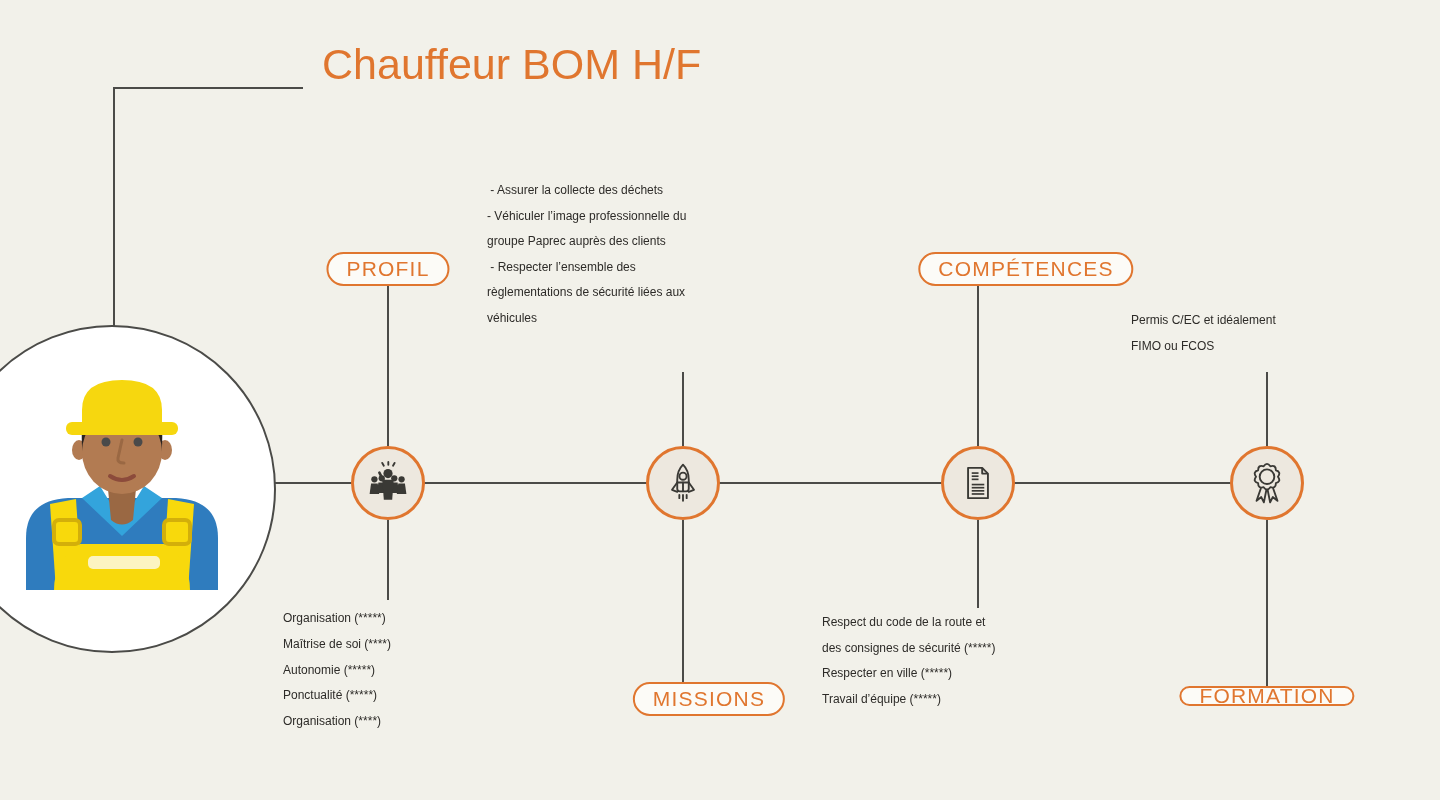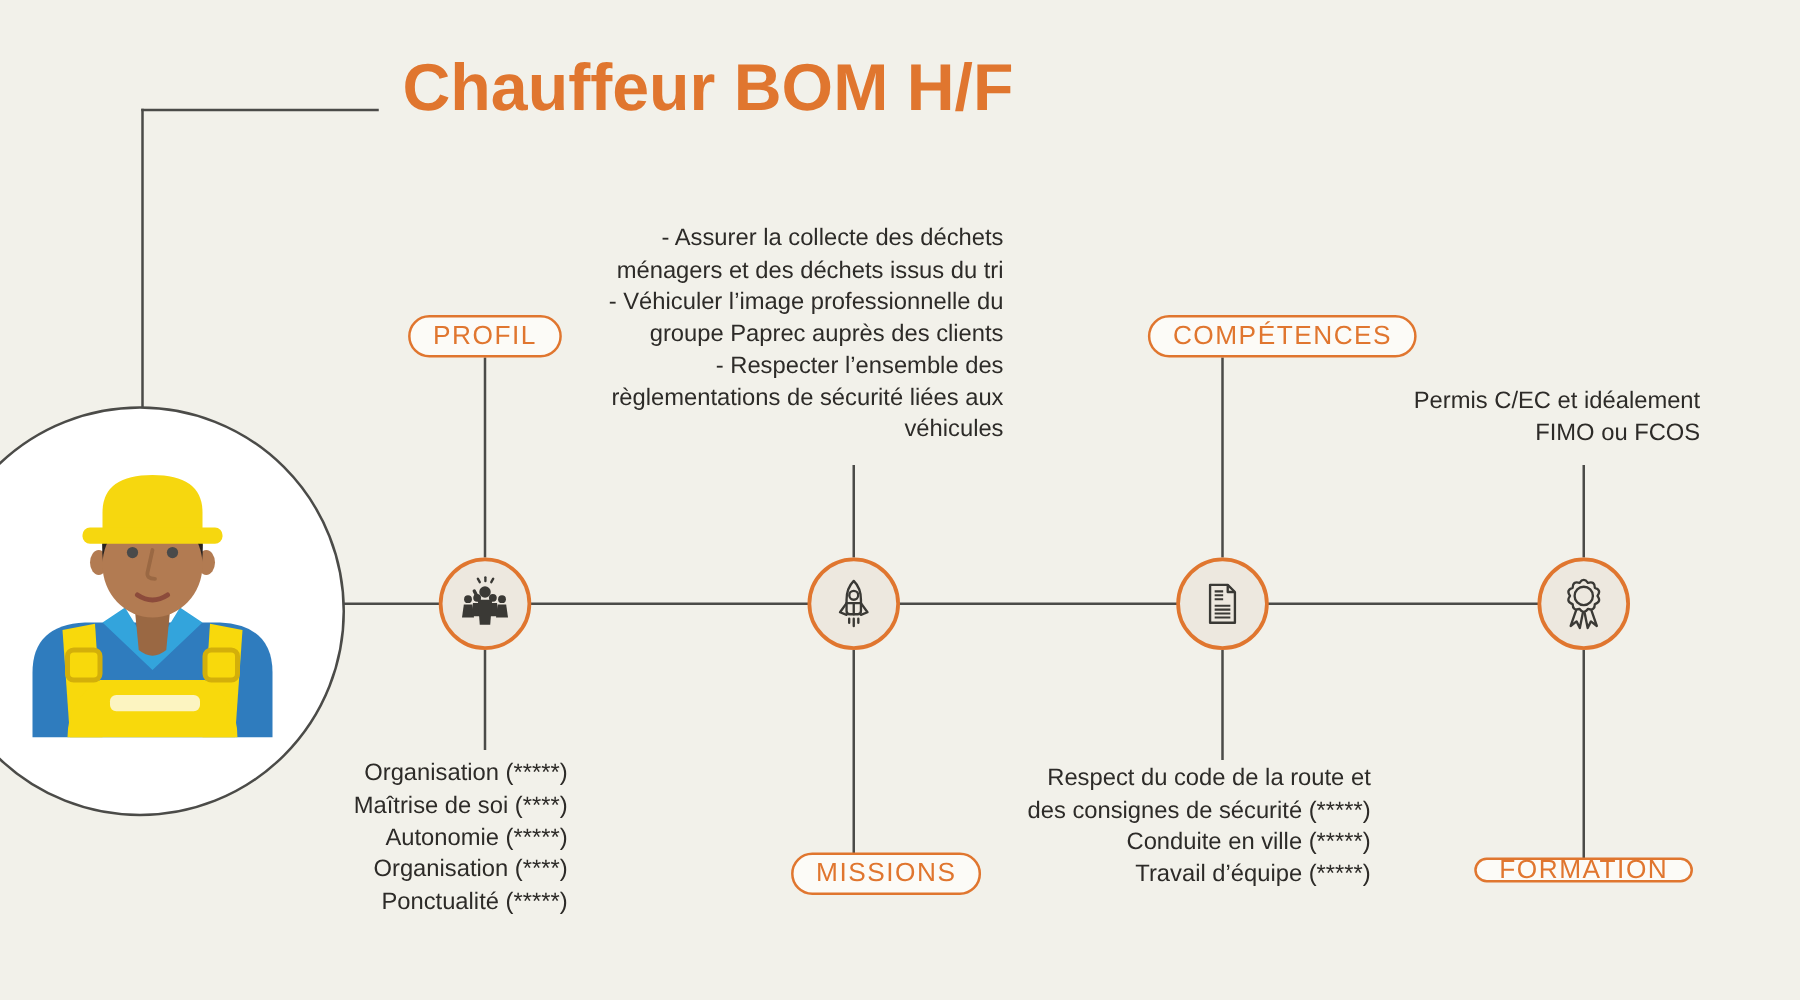--- a/index.html
+++ b/index.html
@@ -1,28 +1,28 @@
 <!DOCTYPE html>
 <html style="--accent: #E0762F; --background: #F2F1EA; --line: #4B4B48; --text: #2D2B28; --icon: #3A3935; --iconbg: #EDE8DF; --badgebg: #FCFBF7;"><head>
 <meta charset="utf-8">
 <style>
   html,body{margin:0;padding:0;background:#F2F1EA;}
   .stage{position:relative;width:1440px;height:800px;overflow:hidden;
          background:var(--background);font-family:"Liberation Sans",sans-serif;}
-  .title{position:absolute;left:322px;top:40px;margin:0;font-size:53px;font-weight:700;
+  .title{position:absolute;left:322px;top:40px;margin:0;font-size:43px;font-weight:400;
          color:var(--accent);letter-spacing:0;}
   .line{position:absolute;background:var(--line);}
   .badge{position:absolute;transform:translateX(-50%);box-sizing:border-box;height:34px;
          display:flex;align-items:center;justify-content:center;padding:0 18px;
          border:2px solid var(--accent);border-radius:19px;background:var(--badgebg);
          color:var(--accent);font-size:21px;letter-spacing:1.2px;white-space:nowrap;}
   .node{position:absolute;top:446px;width:74px;height:74px;box-sizing:border-box;
         border:3px solid var(--accent);border-radius:50%;background:var(--iconbg);
         display:flex;align-items:center;justify-content:center;color:var(--icon);}
-  .textblock{position:absolute;color:var(--text);font-size:19px;line-height:25.5px;white-space:pre;text-align:right;}
+  .textblock{position:absolute;color:var(--text);font-size:12px;line-height:25.5px;white-space:pre;}
   .avatar{position:absolute;left:-52px;top:325px;width:324px;height:324px;border-radius:50%;
           border:2px solid var(--line);background:#FFFFFF;overflow:hidden;}
   .avatar svg{position:absolute;left:72px;top:43px;}
 </style>
 </head>
 <body>
 
 <div class="stage">
 
   <h1 class="title">Chauffeur BOM H/F</h1>
@@ -142,18 +142,18 @@
       <path d="M16,27.5 L12,39 L16.5,35.5 L19,40.5 L21.3,29"></path>
       <path d="M28,27.5 L32,39 L27.5,35.5 L25,40.5 L22.7,29"></path>
     </svg>
   </div>
 
   <div class="badge" style="left:388px;top:252px;">PROFIL</div>
   <div class="badge" style="left:1026px;top:252px;">COMPÉTENCES</div>
   <div class="badge" style="left:709px;top:682px;">MISSIONS</div>
   <div class="badge" style="left:1267px;top:686px;height:20px;">FORMATION</div>
 
-  <div class="textblock" style="left:487px;top:178px;"><div> - Assurer la collecte des déchets</div><div>ménagers et des déchets issus du tri</div><div>- Véhiculer l’image professionnelle du</div><div>groupe Paprec auprès des clients</div><div> - Respecter l’ensemble des</div><div>règlementations de sécurité liées aux</div><div>véhicules</div></div>
-  <div class="textblock" style="left:283px;top:606px;line-height:25.8px;"><div>Organisation (*****)</div><div>Maîtrise de soi (****)</div><div>Autonomie (*****)</div><div>Organisation (****)</div><div>Ponctualité (*****)</div></div>
-  <div class="textblock" style="left:822px;top:610px;"><div>Respect du code de la route et</div><div>des consignes de sécurité (*****)</div><div>Conduite en ville (*****)</div><div>Travail d’équipe (*****)</div></div>
+  <div class="textblock" style="left:487px;top:178px;"><div> - Assurer la collecte des déchets</div><div>- Véhiculer l’image professionnelle du</div><div>groupe Paprec auprès des clients</div><div> - Respecter l’ensemble des</div><div>règlementations de sécurité liées aux</div><div>véhicules</div></div>
+  <div class="textblock" style="left:283px;top:606px;line-height:25.8px;"><div>Organisation (*****)</div><div>Maîtrise de soi (****)</div><div>Autonomie (*****)</div><div>Ponctualité (*****)</div><div>Organisation (****)</div></div>
+  <div class="textblock" style="left:822px;top:610px;"><div>Respect du code de la route et</div><div>des consignes de sécurité (*****)</div><div>Respecter en ville (*****)</div><div>Travail d’équipe (*****)</div></div>
   <div class="textblock" style="left:1131px;top:308px;"><div>Permis C/EC et idéalement</div><div>FIMO ou FCOS</div></div>
 
 </div>
 
 </body></html>

